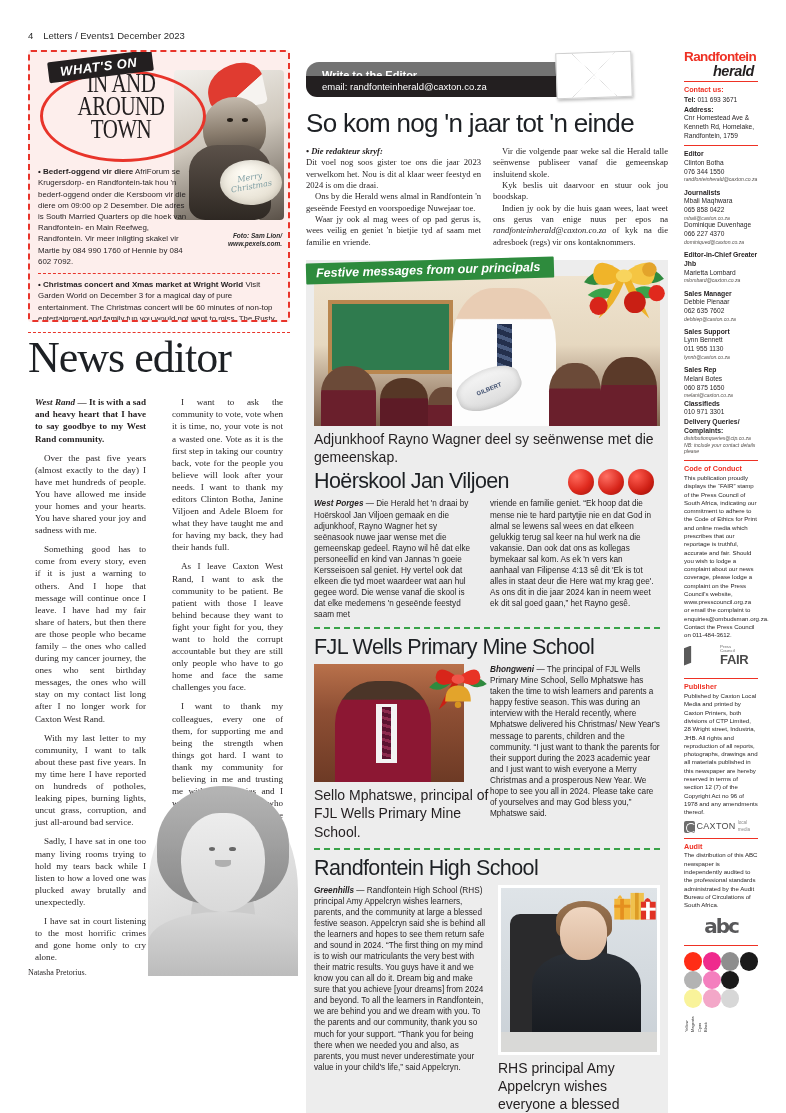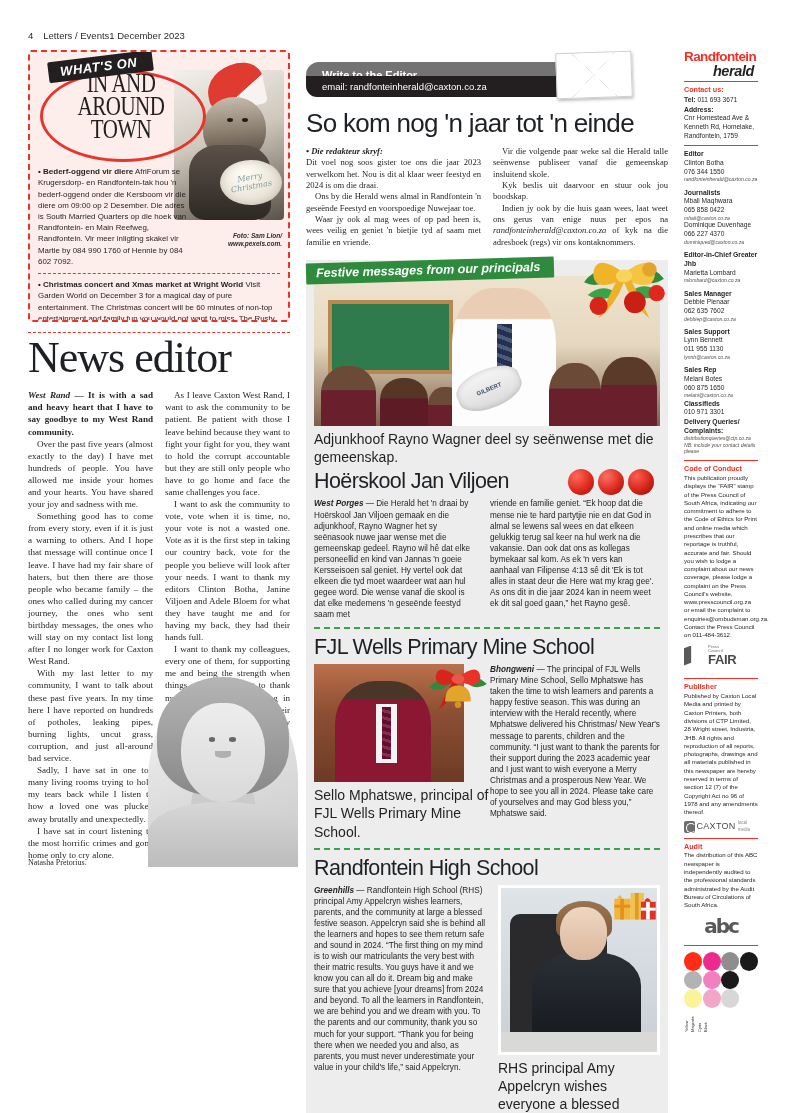--- a/index.html
+++ b/index.html
@@ -168,21 +168,21 @@
   .lead-cols {
     position: relative;
     display: flex;
     gap: 12px;
     font-family: "Liberation Serif", serif;
     font-size: 9.1px;
     line-height: 1.33;
     text-align: justify;
   }
   .lead-cols .lc { width: 125px; }
-  .lead-cols p { margin: 0; text-indent: 9px; }
+  .lead-cols p { margin: 7px; text-indent: 9px; }
   .lead-cols p.noind { text-indent: 0; }
   .lead-cols .lede { font-weight: bold; text-indent: 0; }
   .lead-cols .lede i { font-weight: bold; font-style: italic; }
 
   .portrait {
     position: absolute;
     right: -8px; bottom: -6px;
     width: 150px; height: 190px;
     background:
       radial-gradient(ellipse at 46% 34%, #e9e2dd 0 20%, rgba(233,226,221,0) 21%),
@@ -395,21 +395,21 @@
     letter-spacing: -.4px; display:block; line-height:1; text-align:right; margin-right:4px;
   }
   .sb-rule { border:0; border-top: 1.2px solid #ee3124; margin: 3px 0 3px; }
   .sb-h { color: #ee3124; font-weight: bold; font-size: 7.2px; }
   .sb-b { font-weight: bold; font-size: 6.8px; }
   .sb-mail { font-size: 5.1px; font-style: italic; color: #55504c; word-break: break-all; line-height:1.25;}
   .sb-blk { margin-bottom: 5px; }
   .sb-note { font-size: 5.1px; font-style: italic; color:#55504c; }
   .sb-body { font-size: 6.1px; line-height: 1.36; text-align: left; }
 
-  .fair-logo { display:flex; align-items:center; gap:7px; margin: 5px 0 12px; }
+  .fair-logo { display:flex; align-items:center; gap:19px; margin: 5px 0 12px; }
   .fair-mark { width:17px; height:20px; background:#5a5a5a;
     clip-path: polygon(0 14%, 42% 0, 42% 86%, 0 100%);
     position:relative;}
   .fair-mark:after{content:""; position:absolute; left:48%; top:0; width:52%; height:100%;
     background:#8c8c8c; clip-path: polygon(0 0, 100% 14%, 100% 100%, 0 86%);}
   .fair-txt .fl1{font-size:4.4px; color:#6d6d6d; line-height:1;}
   .fair-txt .fl2{font-size:13px; font-weight:bold; color:#4a4a4a; line-height:1; letter-spacing:-.3px;}
 
   .caxton-logo{display:flex; align-items:center; gap:2px; margin:4px 0 2px;}
   .cx-mark{width:12px;height:12px;background:#6e6e6e; border-radius:2px; position:relative;}
@@ -492,22 +492,22 @@
       <div class="lead-cols">
         <div class="lc">
           <p class="lede"><i>West Rand</i><span> — It is with a sad and heavy heart that I have to say goodbye to my West Rand community.</span></p>
           <p>Over the past five years (almost exactly to the day) I have met hundreds of people. You have allowed me inside your homes and your hearts. You have shared your joy and sadness with me.</p>
           <p>Something good has to come from every story, even if it is just a warning to others. And I hope that message will continue once I leave. I have had my fair share of haters, but then there are those people who became family – the ones who called during my cancer journey, the ones who sent birthday messages, the ones who will stay on my contact list long after I no longer work for Caxton West Rand.</p>
           <p>With my last letter to my community, I want to talk about these past five years. In my time here I have reported on hundreds of potholes, leaking pipes, burning lights, uncut grass, corruption, and just all-around bad service.</p>
           <p>Sadly, I have sat in one too many living rooms trying to hold my tears back while I listen to how a loved one was plucked away brutally and unexpectedly.</p>
           <p>I have sat in court listening to the most horrific crimes and gone home only to cry alone.</p>
         </div>
         <div class="lc">
+          <p>I want to ask the community to vote, vote when it is time, no, your vote is not a wasted one. Vote as it is the first step in taking our country back, vote for the people you believe will look after your needs. I want to thank my editors Clinton Botha, Janine Viljoen and Adele Bloem for what they have taught me and for having my back, they had their hands full.</p>
           <p>As I leave Caxton West Rand, I want to ask the community to be patient. Be patient with those I leave behind because they want to fight your fight for you, they want to hold the corrupt accountable but they are still only people who have to go home and face the same challenges you face.</p>
-          <p>I want to ask the community to vote, vote when it is time, no, your vote is not a wasted one. Vote as it is the first step in taking our country back, vote for the people you believe will look after your needs. I want to thank my editors Clinton Botha, Janine Viljoen and Adele Bloem for what they have taught me and for having my back, they had their hands full.</p>
           <p>I want to thank my colleagues, every one of them, for supporting me and being the strength when things got hard. I want to thank my community for believing in me and trusting me with their stories and I want to thank my family who have lived these past five years having to listen to each and every story.</p>
           <p>My last day will be November 30 and I hope that when you walk past me in town, you will stop for a quick chat. Thank you, for allowing me to be your voice.</p>
         </div>
 
         <div class="portrait">
           <div class="p-hair"></div>
           <div class="p-face">
             <div class="p-eye l"></div>
             <div class="p-eye r"></div>
             <div class="p-smile"></div>
@@ -527,21 +527,21 @@
           <div class="flap"></div>
         </div>
       </div>
 
       <div class="editorial-head">So kom nog 'n jaar tot 'n einde</div>
       <div class="ed-cols">
         <div class="ec">
           <p class="ed-kicker">• Die redakteur skryf:</p>
           <p class="noind">Dit voel nog soos gister toe ons die jaar 2023 verwelkom het. Nou is dit al klaar weer feestyd en 2024 is om die draai.</p>
           <p>Ons by die Herald wens almal in Randfontein 'n geseënde Feestyd en voorspoedige Nuwejaar toe.</p>
-          <p>Waar jy ook al mag wees of op pad heen is, wees veilig en geniet 'n bietjie tyd af saam met familie en vriende.</p>
+          <p>Waar jy ook al mag wees of op pad gerus is, wees veilig en geniet 'n bietjie tyd af saam met familie en vriende.</p>
         </div>
         <div class="ec">
           <p>Vir die volgende paar weke sal die Herald talle seënwense publiseer vanaf die gemeenskap insluitend skole.</p>
           <p>Kyk beslis uit daarvoor en stuur ook jou boodskap.</p>
           <p><span>Indien jy ook by die huis gaan wees, laat weet ons gerus van enige nuus per epos na </span><span class="em">randfonteinherald@caxton.co.za</span><span> of kyk na die adresboek (regs) vir ons kontaknommers.</span></p>
         </div>
       </div>
 
       <div class="festive-wrap">
         <div class="festive-tag">Festive messages from our principals</div>

